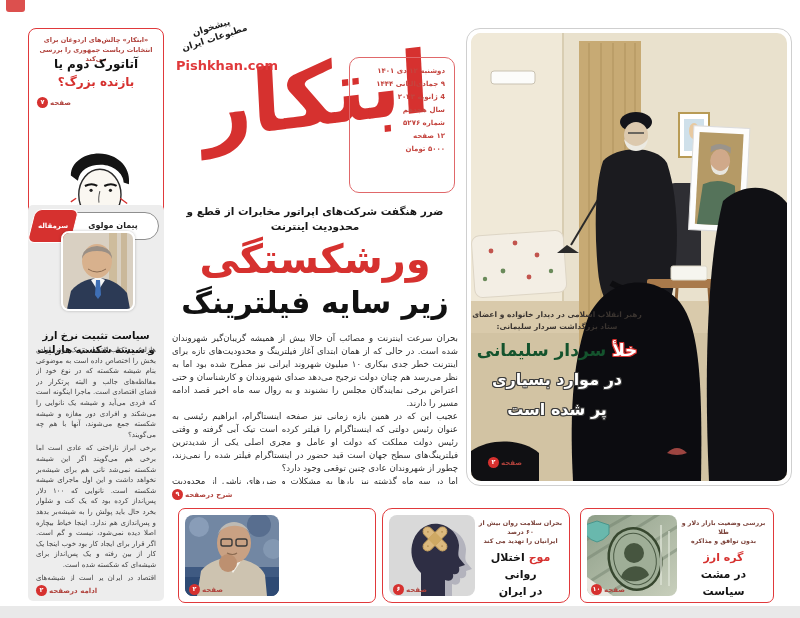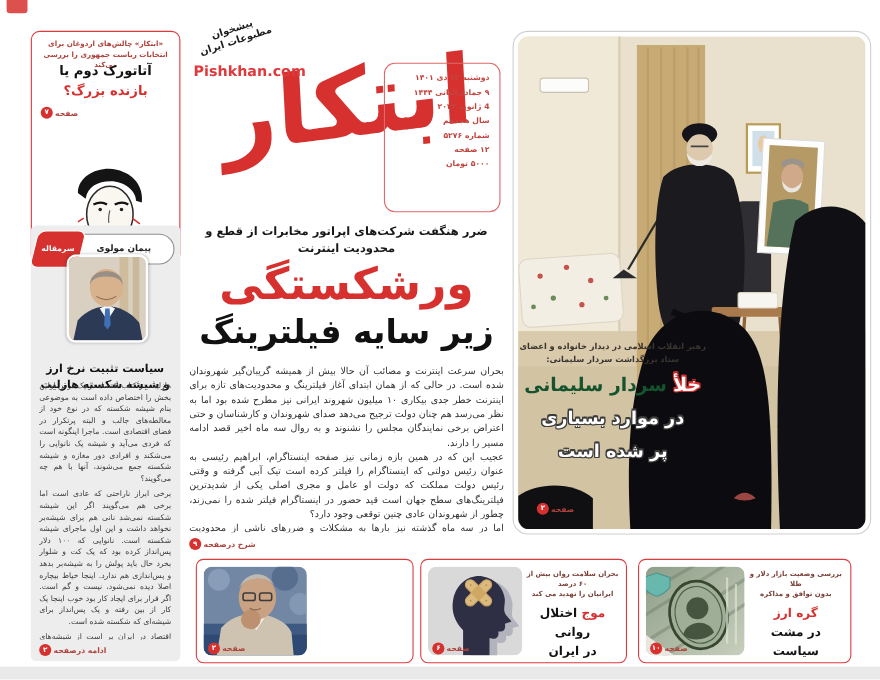--- a/index.html
+++ b/index.html
@@ -259,21 +259,21 @@
         <circle cx="43" cy="48" r="9" fill="#bd9070"></circle>
         <path d="M42,38 q6,3 10,0" stroke="#8a6a50" stroke-width="1.2" fill="none"></path>
       </svg>
     </div>
     <span class="pbadge b-foot">
       <span>صفحه</span>
       <span class="circ">۲</span>
     </span>
   </div>
 
-  <div class="bbox" style="left:382px;width:188px;">
+  <div class="bbox" style="left:382px;width:188px;border-radius:10px;">
     <div class="bimg" style="width:86px;">
       <svg width="100%" height="100%" viewBox="0 0 86 81" preserveAspectRatio="none">
         <rect width="86" height="81" fill="#d9d9d9"></rect>
         <path d="M32,81 L32,58 C24,50 21,40 23,30 C26,15 38,7 50,9 C62,11 69,20 70,30 C70,36 68,40 71,44 L76,50 L70,52 C71,57 69,60 64,59 C65,64 62,67 56,65 L56,81 Z" fill="#b3b3bd" transform="translate(7,4)"></path>
         <path d="M32,81 L32,58 C24,50 21,40 23,30 C26,15 38,7 50,9 C62,11 69,20 70,30 C70,36 68,40 71,44 L76,50 L70,52 C71,57 69,60 64,59 C65,64 62,67 56,65 L56,81 Z" fill="#2e2e44"></path>
         <g transform="translate(46,24) rotate(45)">
           <rect x="-15" y="-4.5" width="30" height="9" rx="4.5" fill="#dcb97e" stroke="#c9a360"></rect>
           <rect x="-5" y="-4.5" width="10" height="9" fill="#cfa963"></rect>
           <circle cx="-10" cy="0" r=".8" fill="#b08c4f"></circle>
             <circle cx="10" cy="0" r=".8" fill="#b08c4f"></circle>

